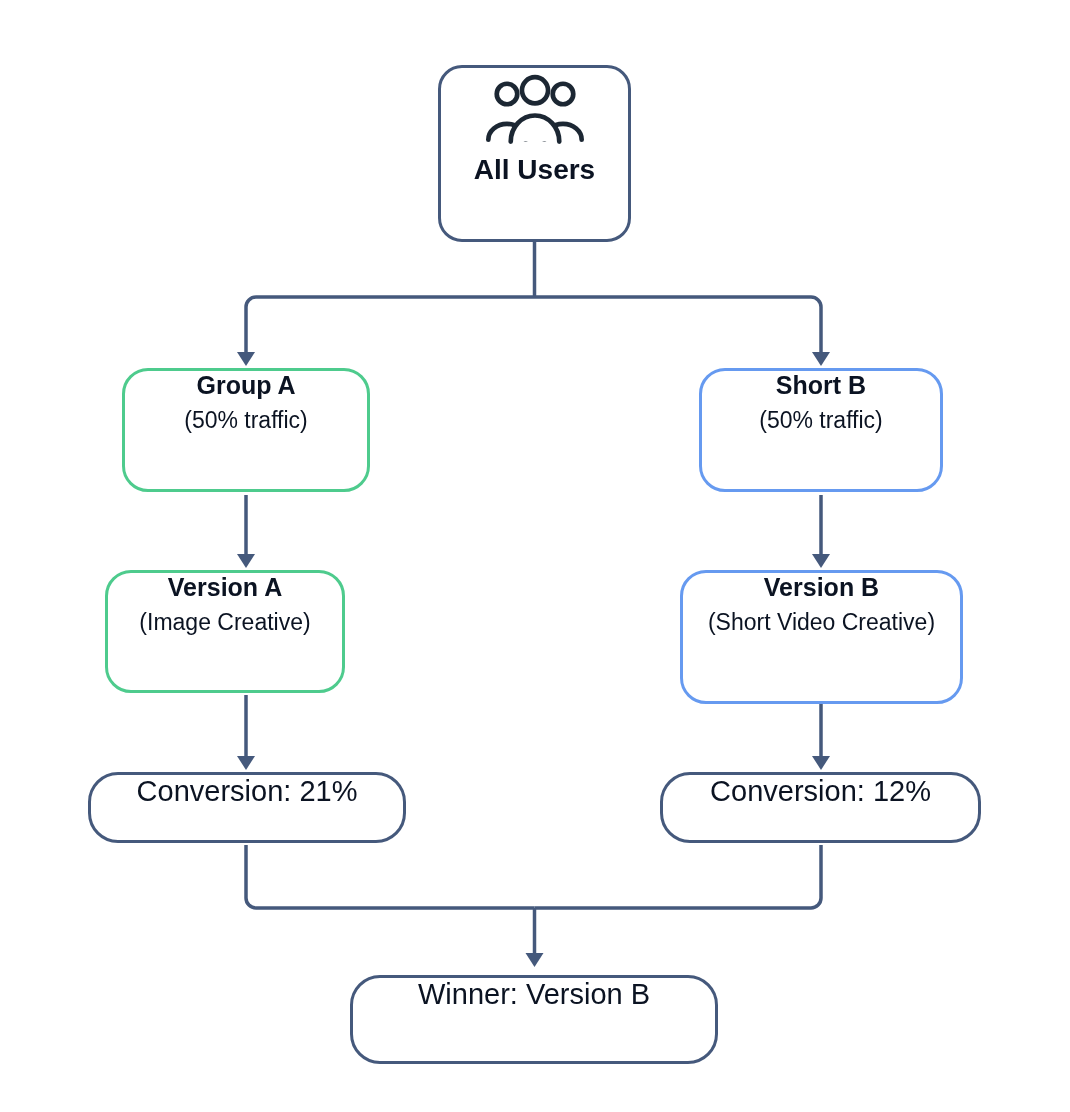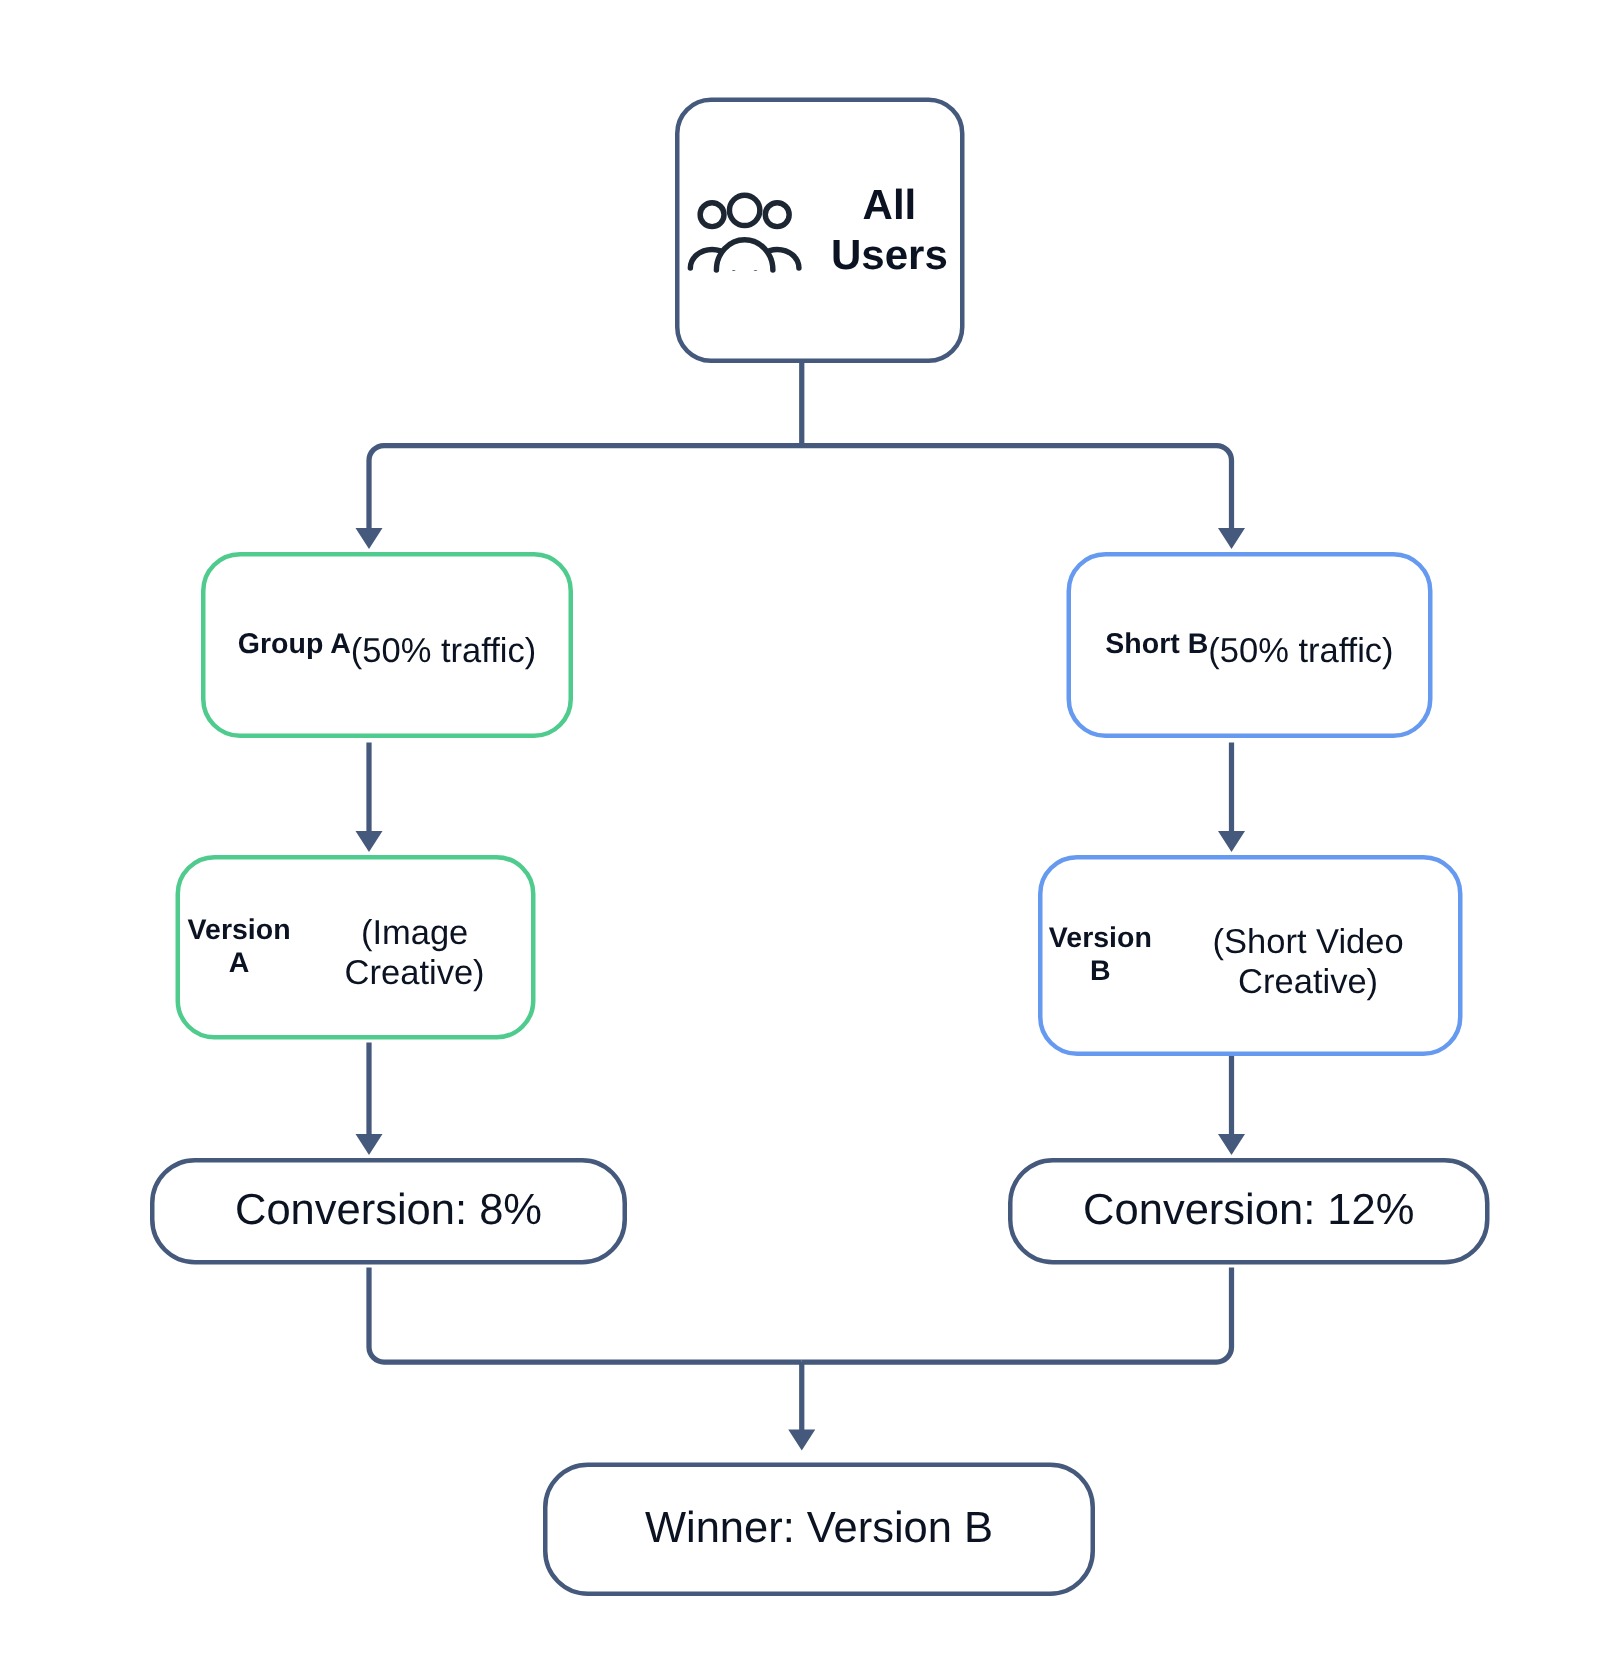--- a/index.html
+++ b/index.html
@@ -20,28 +20,27 @@
   }
   .connector-layer{
     position:absolute;
     left:0;top:0;width:1070px;height:1112px;
   }
   .node{
     position:absolute;
     background:#ffffff;
     box-sizing:border-box;
     display:flex;
-    flex-direction:row;
+    flex-direction:column;
     align-items:center;
-    justify-content:center;
+    justify-content:flex-start;
     text-align:center;
-    margin-left:12px;
   }
   .node .title{
-    font-size:19px;
+    font-size:25px;
     font-weight:700;
     line-height:1.15;
   }
   .node .sub{
     font-size:23px;
     font-weight:400;
     margin-top:7px;
   }
   .node.pill{
     font-size:29px;
@@ -154,21 +153,21 @@
     <span class="title">Version A</span>
     <span class="sub">(Image Creative)</span>
   </div>
 
   <div class="node" id="node-version-b">
     <span class="title">Version B</span>
     <span class="sub">(Short Video Creative)</span>
   </div>
 
   <div class="node pill" id="node-conversion-a">
-    <span>Conversion: 8%</span>
+    <span>Conversion: 21%</span>
   </div>
 
   <div class="node pill" id="node-conversion-b">
     <span>Conversion: 12%</span>
   </div>
 
   <div class="node pill" id="node-winner">
     <span>Winner: Version B</span>
   </div>
 

